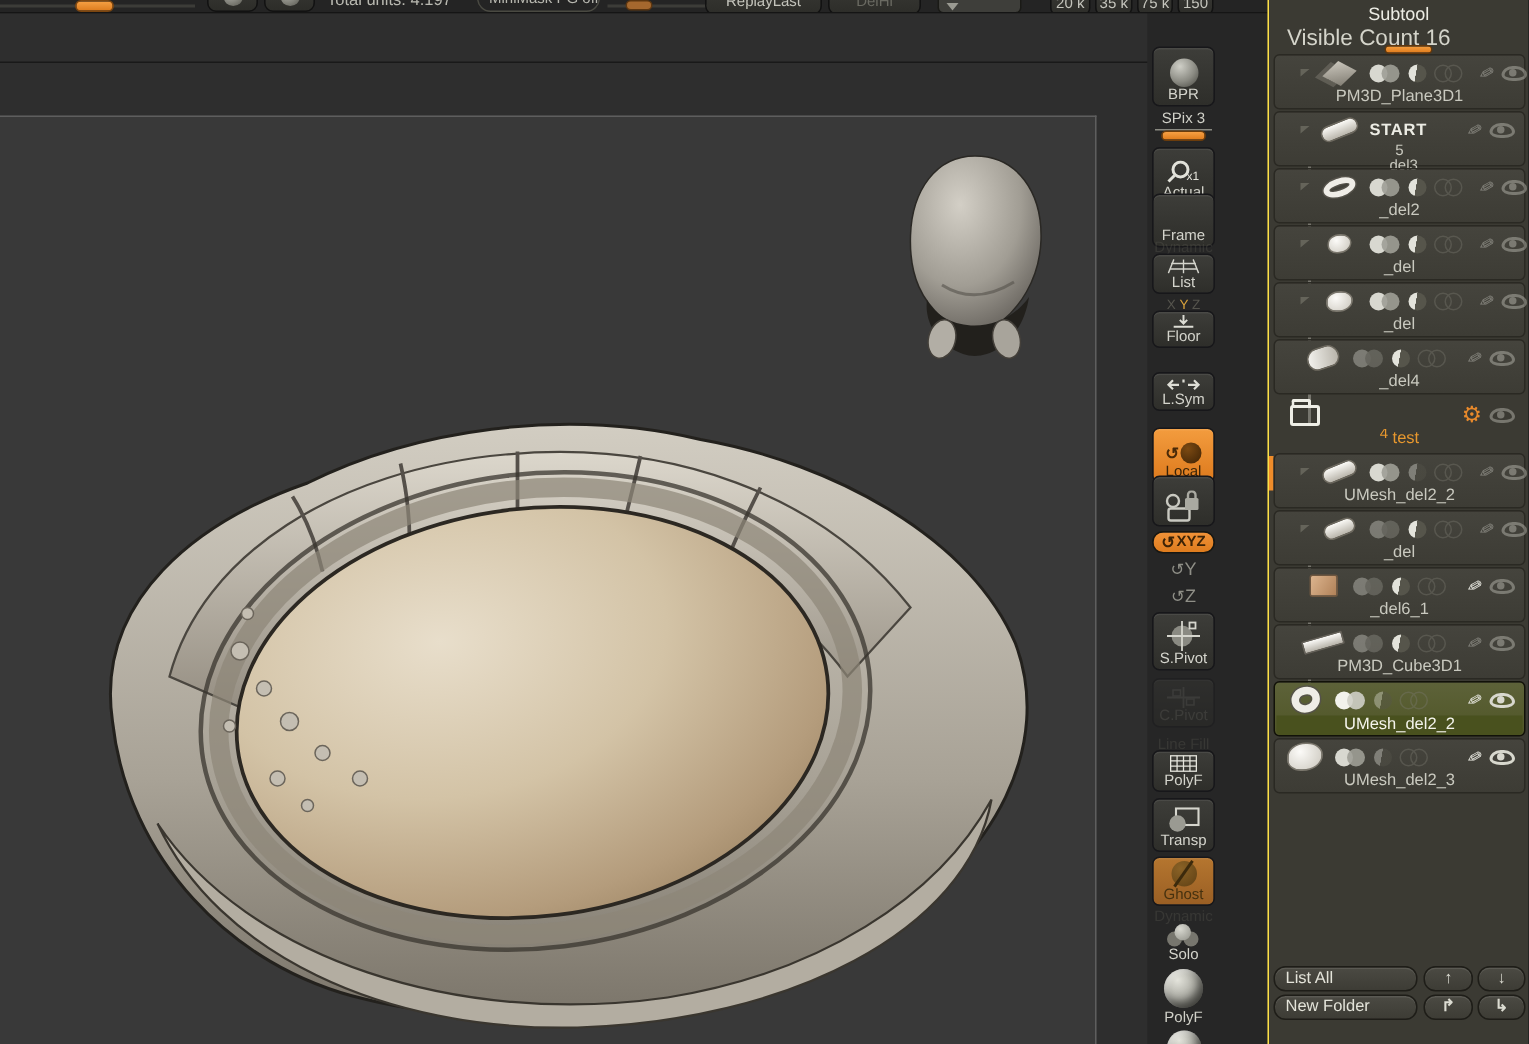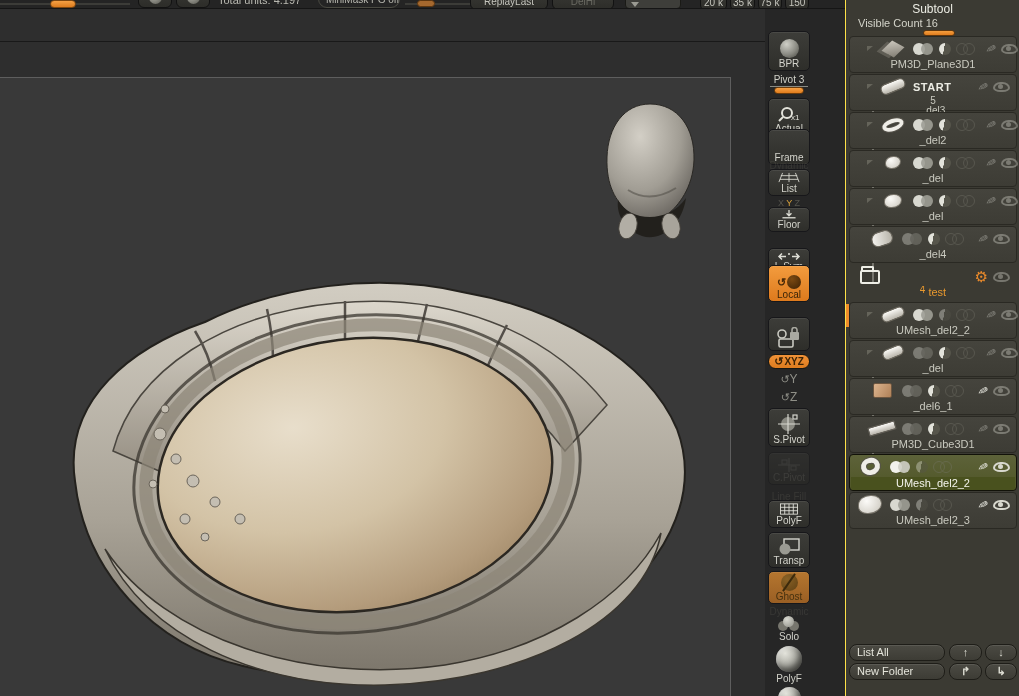--- a/index.html
+++ b/index.html
@@ -40,21 +40,21 @@
   .spix-line { position:absolute; left:5px; width:38px; height:1px; background:#8a8a82; }
   .ghost-sphere { width:17px; height:17px; border-radius:50%; background:radial-gradient(circle at 35% 30%, #8a6226, #5f4014); position:relative; }
   .ghost-sphere::after { content:""; position:absolute; left:7px; top:-2px; width:2px; height:21px; background:#3c2a0c; transform:rotate(35deg); }
   .solo-cluster { width:22px; height:13px; position:relative; }
   .solo-cluster::before { content:""; position:absolute; left:0; top:3px; width:10px; height:10px; border-radius:50%; background:#77766e; box-shadow:11px 0 0 #77766e; }
   .solo-cluster::after { content:""; position:absolute; left:5px; top:-2px; width:11px; height:11px; border-radius:50%; background:radial-gradient(circle at 35% 30%, #d9d9d1, #8e8e86); }
 
   
   .panel { position:absolute; left:845px; top:0; width:174px; height:696px; background:#3b3a33; border-left:1px solid #fde047; }
   .panel-title { text-align:center; font-size:12px; color:#ecece4; padding-top:2px; }
-  .vis-count { position:absolute; left:12px; top:17px; font-size:11px; color:#d4d4ca; }
+  .vis-count { position:absolute; left:12px; top:17px; font-size:15px; color:#d4d4ca; }
   .hscroll { position:absolute; left:77px; top:30px; width:32px; height:6px; border-radius:3px; background:linear-gradient(#f59e3e,#e07c1e); border:1px solid #5f370e; }
   .list { position:absolute; left:2px; top:36px; width:170px; }
   .guide { position:absolute; width:2px; background:rgba(190,190,180,.45); }
   .ins-tick { position:absolute; left:0px; top:304px; width:3px; height:23px; background:#ef8c2a; }
 
   .row { position:relative; height:37px; margin:0 1px 1px; background:linear-gradient(#45443d,#3d3c35); border:1px solid #2a2923; border-radius:4px; }
   .row.flat { background:transparent; border-color:transparent; }
   .row.sel { background:linear-gradient(#5d6239,#505627); border-color:#121209; }
   .icons { display:flex; align-items:center; height:21px; padding:2px 6px 0 5px; gap:5px; }
   .row.indent .icons { padding-left:17px; }
@@ -213,21 +213,21 @@
           <circle cx="160" cy="318" r="4"></circle>
       </g>
     </svg>
   </div>
 
   <div class="shelf">
     <div class="sh-btn" style="top:22px;height:40px;">
       <span class="sphere" style="width:19px;height:19px;"></span>
       <span>BPR</span>
     </div>
-    <div class="sh-label" style="top:65px;"><span>Pivot</span>&nbsp;<span>3</span></div>
+    <div class="sh-label" style="top:65px;"><span>SPix</span>&nbsp;<span>3</span></div>
     <div class="spix-line" style="top:77px;"></div>
     <div class="spix-bar" style="top:78px;"></div>
     <div class="sh-btn" style="top:89px;height:38px;">
       <svg width="22" height="16" viewBox="0 0 22 16">
           <circle cx="9" cy="6" r="5" fill="none" stroke="#e2e2da" stroke-width="2"></circle>
           <line x1="5" y1="10" x2="1" y2="14" stroke="#e2e2da" stroke-width="2"></line>
           <text x="13" y="13" font-size="8" fill="#e2e2da">x1</text>
         </svg>
       <span>Actual</span>
     </div>
@@ -260,21 +260,21 @@
           <line x1="2" y1="9.5" x2="18" y2="9.5" stroke="#ddddd5" stroke-width="1.6"></line>
       </svg>
       <span>Floor</span>
     </div>
     <div class="sh-btn" style="top:239px;height:26px;">
       <svg width="24" height="9" viewBox="0 0 24 9">
         <path d="M9 4.5 L2 4.5 M5 1.5 L2 4.5 L5 7.5 M15 4.5 L22 4.5 M19 1.5 L22 4.5 L19 7.5 M12 1 L12 3" stroke="#ddddd5" stroke-width="1.5" fill="none"></path>
       </svg>
       <span>L.Sym</span>
     </div>
-    <div class="sh-btn orange" style="top:256px;height:37px;">
+    <div class="sh-btn orange" style="top:276px;height:37px;">
       <span style="display:flex;align-items:center;gap:1px;">
         <span class="rot-glyph" style="color:#4a2a08;font-weight:bold;"></span>
         <span style="width:14px;height:14px;border-radius:50%;background:radial-gradient(circle at 35% 30%, #7c4a12, #3d2205);"></span>
       </span>
       <span>Local</span>
     </div>
     <div class="sh-btn" style="top:308px;height:34px;">
       <svg width="26" height="22" viewBox="0 0 26 22">
         <circle cx="6" cy="7" r="4" fill="none" stroke="#c9c9c1" stroke-width="1.6"></circle>
         <rect x="3" y="12" width="14" height="8" rx="1.5" fill="none" stroke="#c9c9c1" stroke-width="1.6"></rect>

